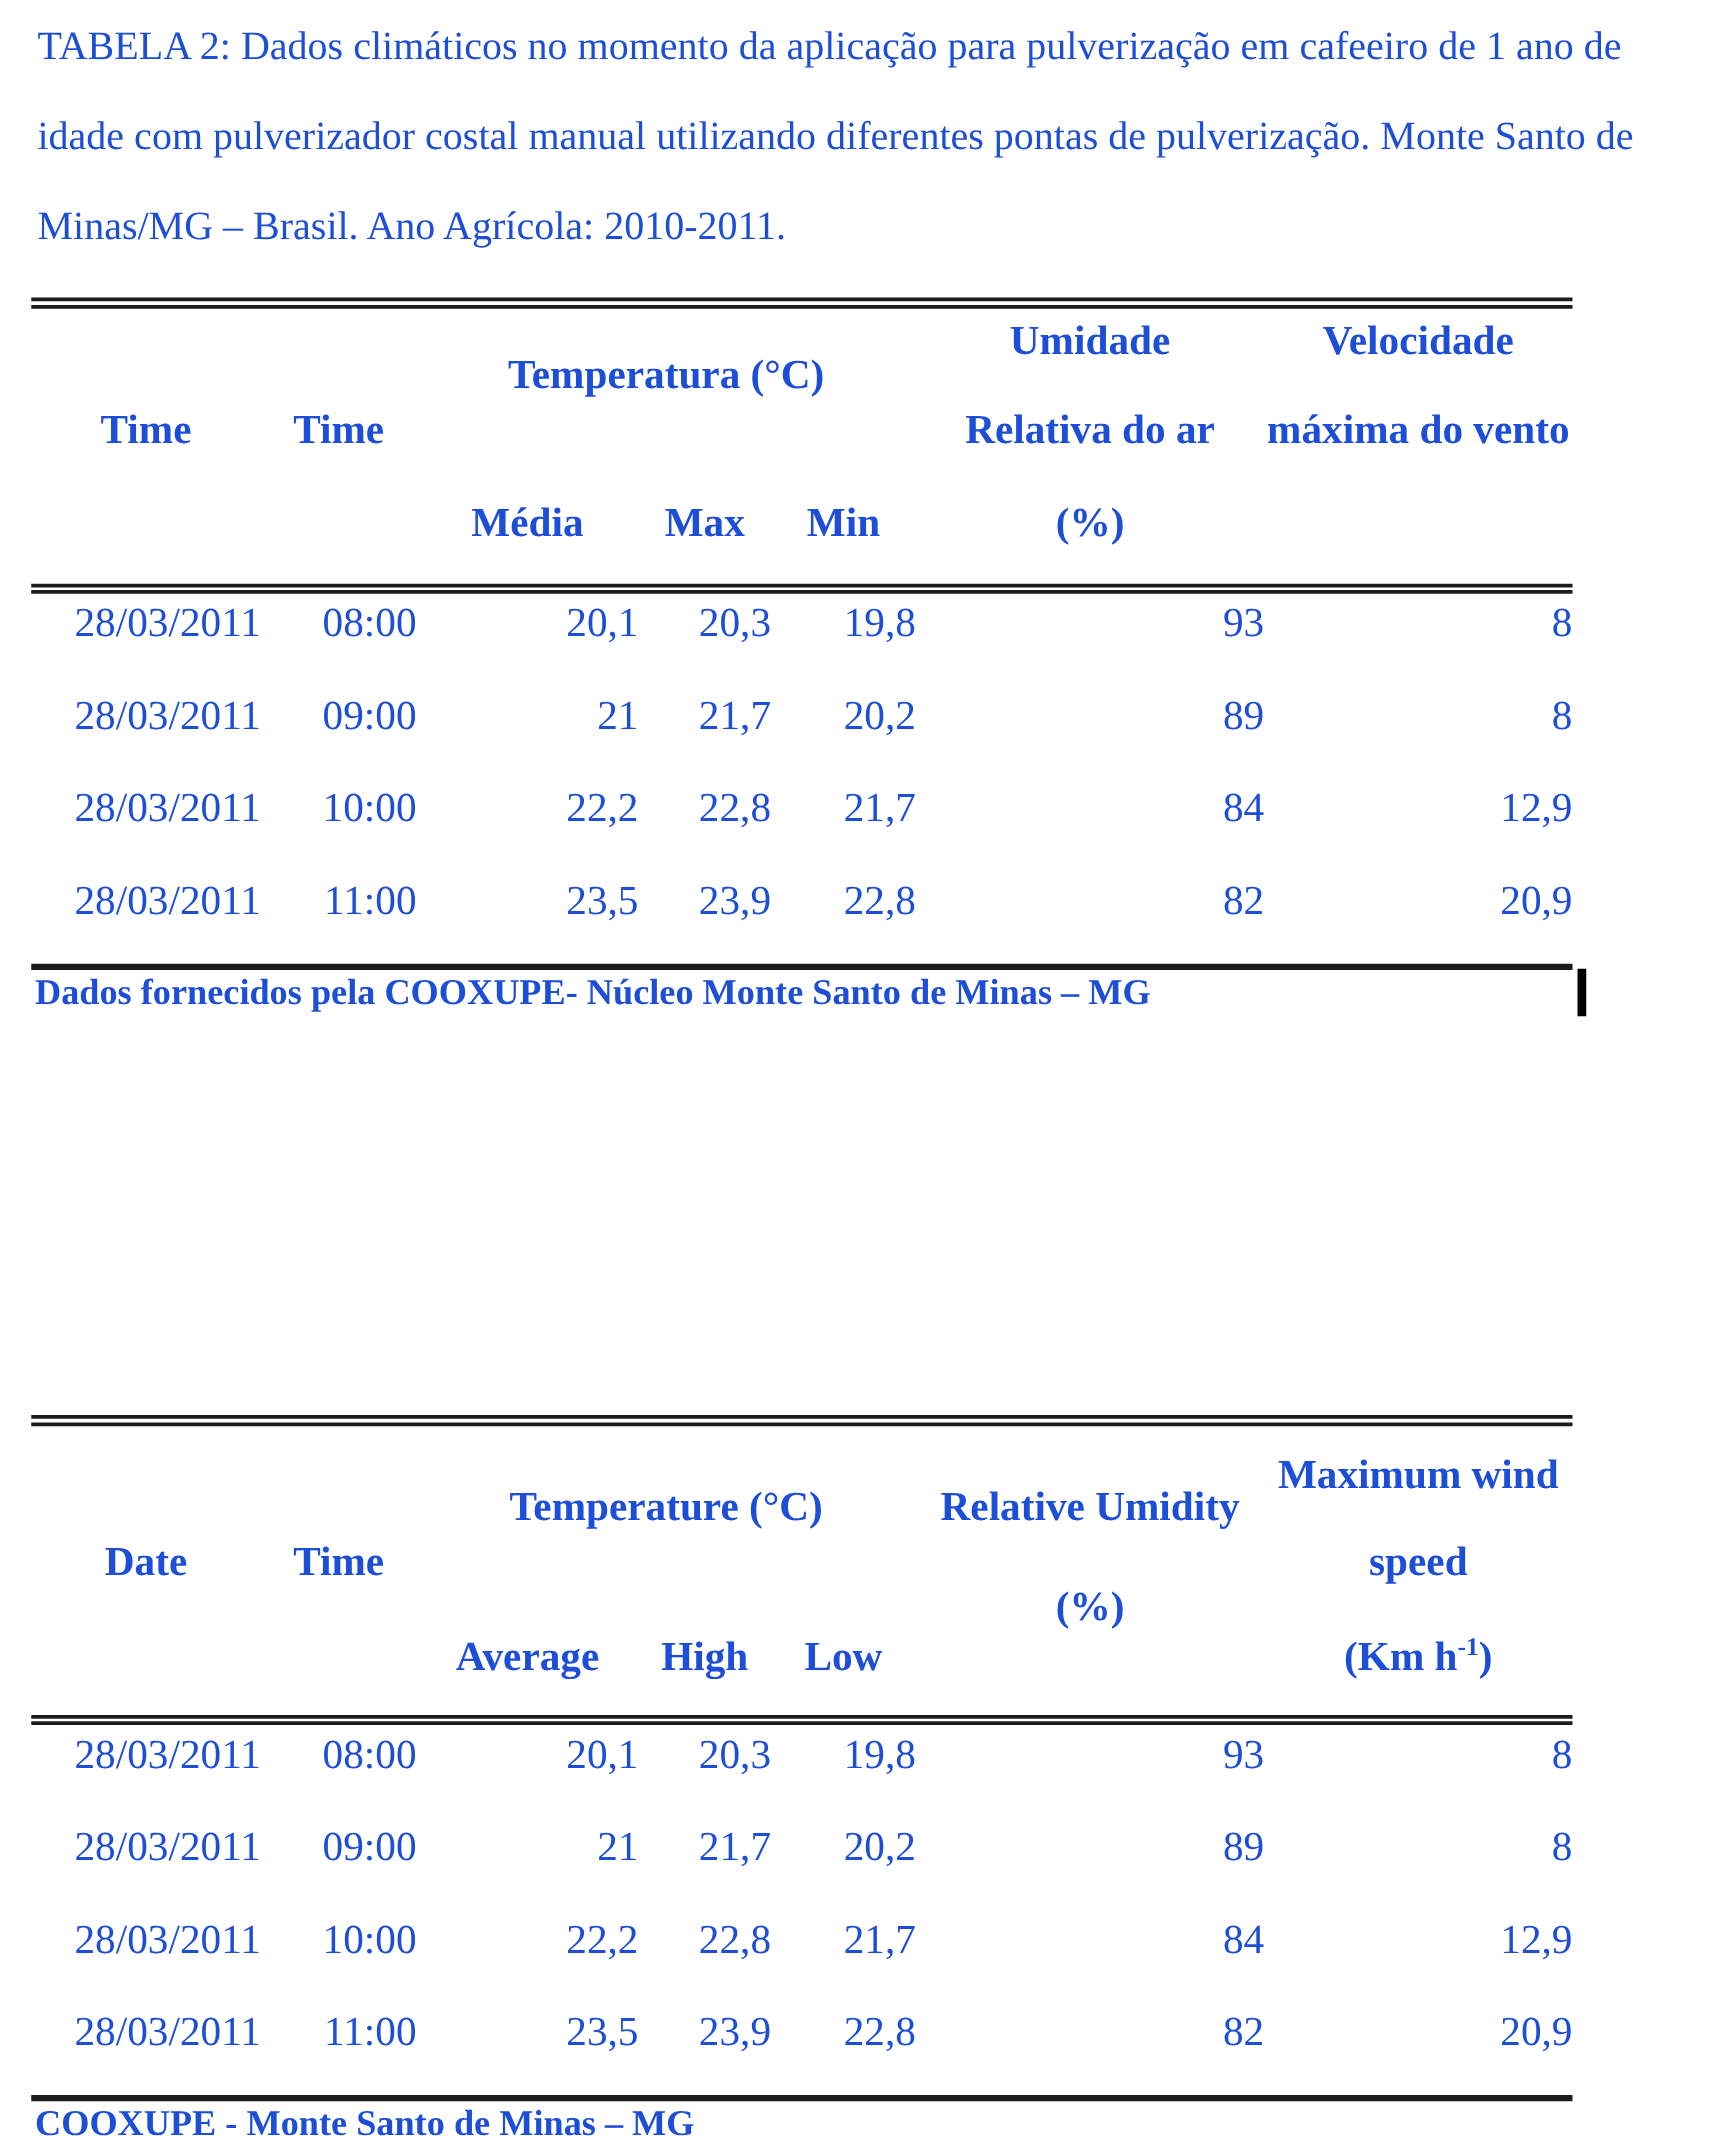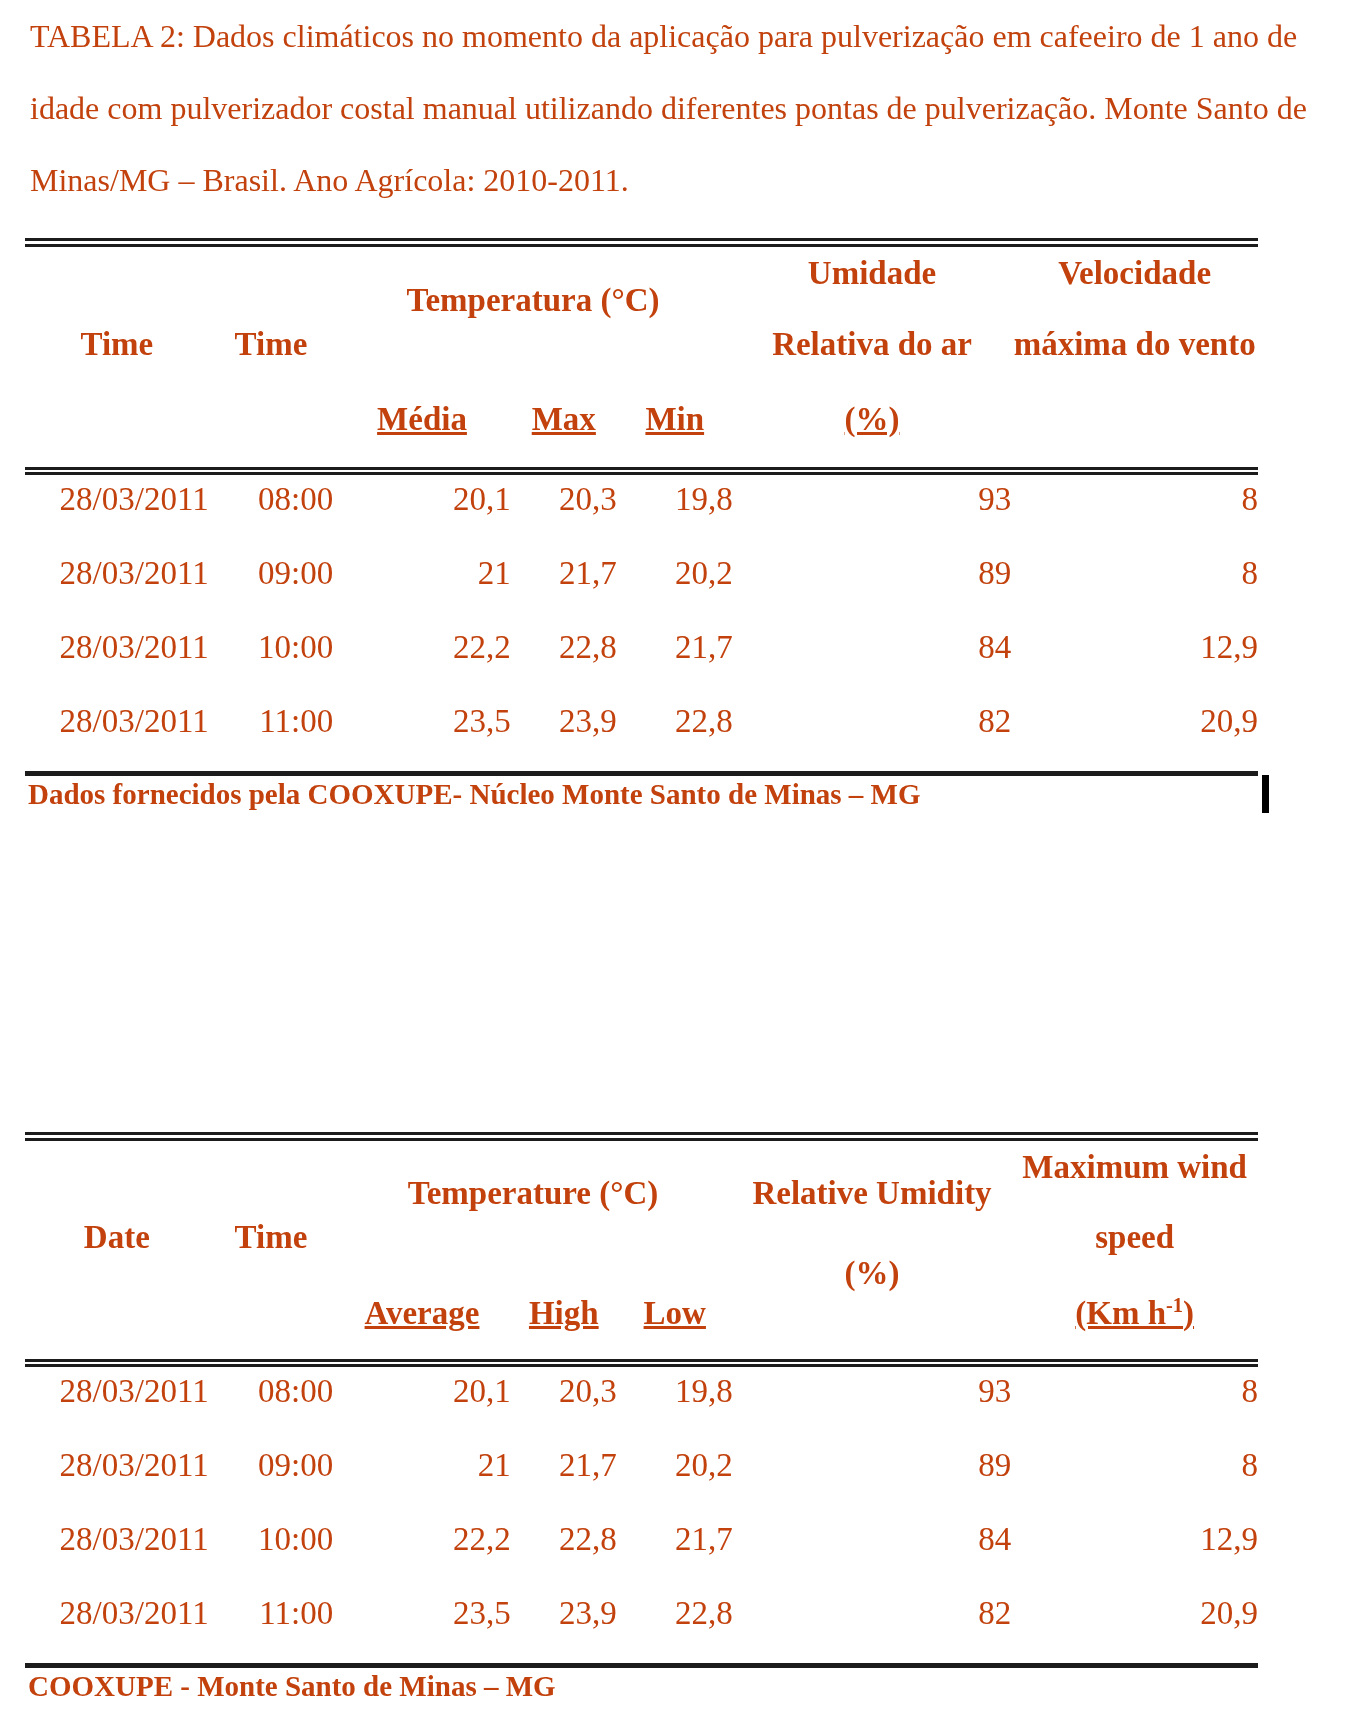--- a/index.html
+++ b/index.html
@@ -6,21 +6,21 @@
     margin: 0;
     padding: 0;
     background: #ffffff;
   }
   .page {
     position: relative;
     width: 1372px;
     height: 1710px;
     background: #ffffff;
     font-family: "Liberation Serif", "DejaVu Serif", serif;
-    color: #c2410c;
+    color: #1d4ed8;
     overflow: hidden;
   }
   
   .caption {
     position: absolute;
     left: 30px;
     width: 1320px;
   }
   .caption .cap-line {
     height: 72px;
@@ -42,34 +42,34 @@
 
   .rule-top { height: 0; border-top: 9px double #1c1c1c; }
   .rule-mid { height: 0; border-top: 8px double #1c1c1c; }
   .rule-bot { height: 0; border-top: 5px solid #1c1c1c; }
 
   .thead {
     display: grid;
     grid-template-columns: 14.9% 10.1% 14.4% 8.6% 9.4% 22.6% 20%;
   }
   .thead-pt { height: 220px; grid-template-rows: 73px 73px 74px; }
-  .thead-en { height: 218px; grid-template-rows: 72px 72px 74px; }
+  .thead-en { height: 218px; grid-template-rows: 72px 72px 74px; margin-top: 13px; }
 
   .th {
     font-weight: bold;
     font-size: 33px;
     line-height: 40px;
     text-align: center;
     white-space: nowrap;
   }
   .c1 { grid-column: 1; } .c2 { grid-column: 2; }
   .c3 { grid-column: 3; } .c4 { grid-column: 4; }
   .c5 { grid-column: 5; } .c6 { grid-column: 6; }
   .c7 { grid-column: 7; } .c3-5 { grid-column: 3 / 6; }
-  .r1 { grid-row: 1; } .r2 { grid-row: 2; } .r3 { grid-row: 3; text-decoration: underline; }
+  .r1 { grid-row: 1; } .r2 { grid-row: 2; } .r3 { grid-row: 3; }
 
   .a-top  { align-self: start; padding-top: 6px; }
   .a-mid  { align-self: start; padding-top: 4px; }
   .a-bot  { align-self: end; }
   .a-bot-low { align-self: end; position: relative; top: 8px; }
   .a-low  { align-self: start; padding-top: 8px; }
 
   .trow {
     display: grid;
     grid-template-columns: 14.9% 10.1% 14.4% 8.6% 9.4% 22.6% 20%;

